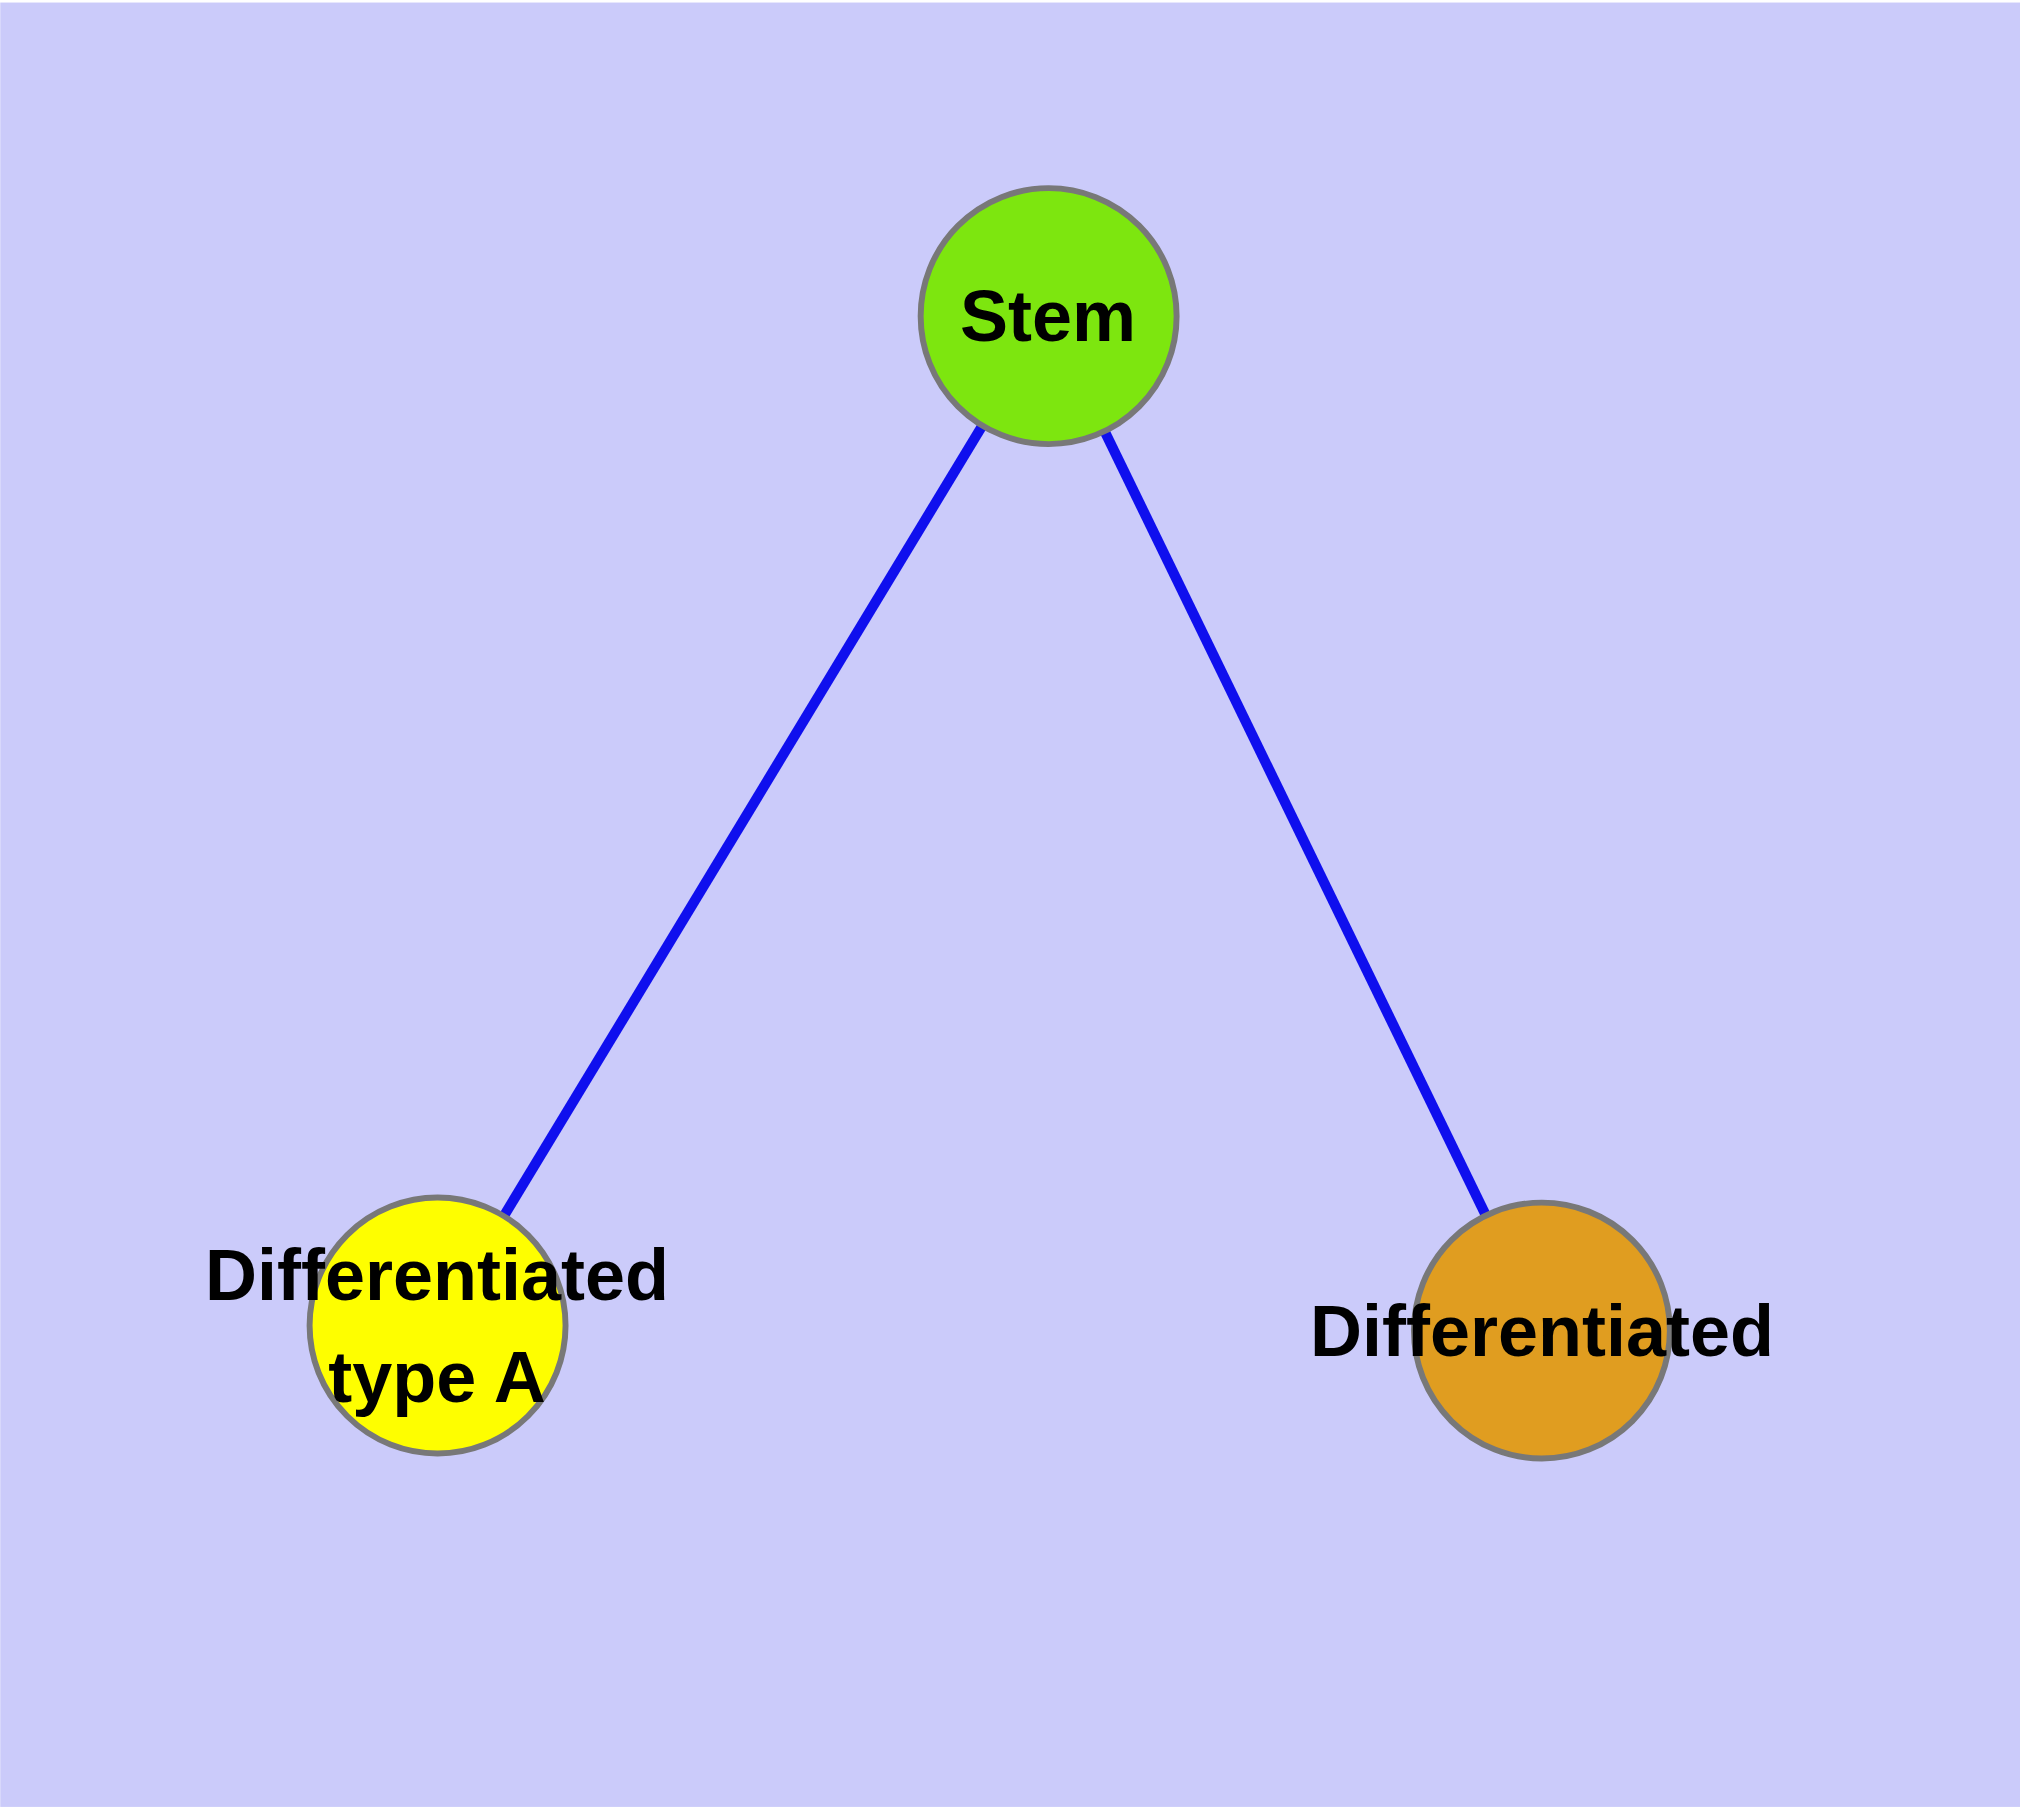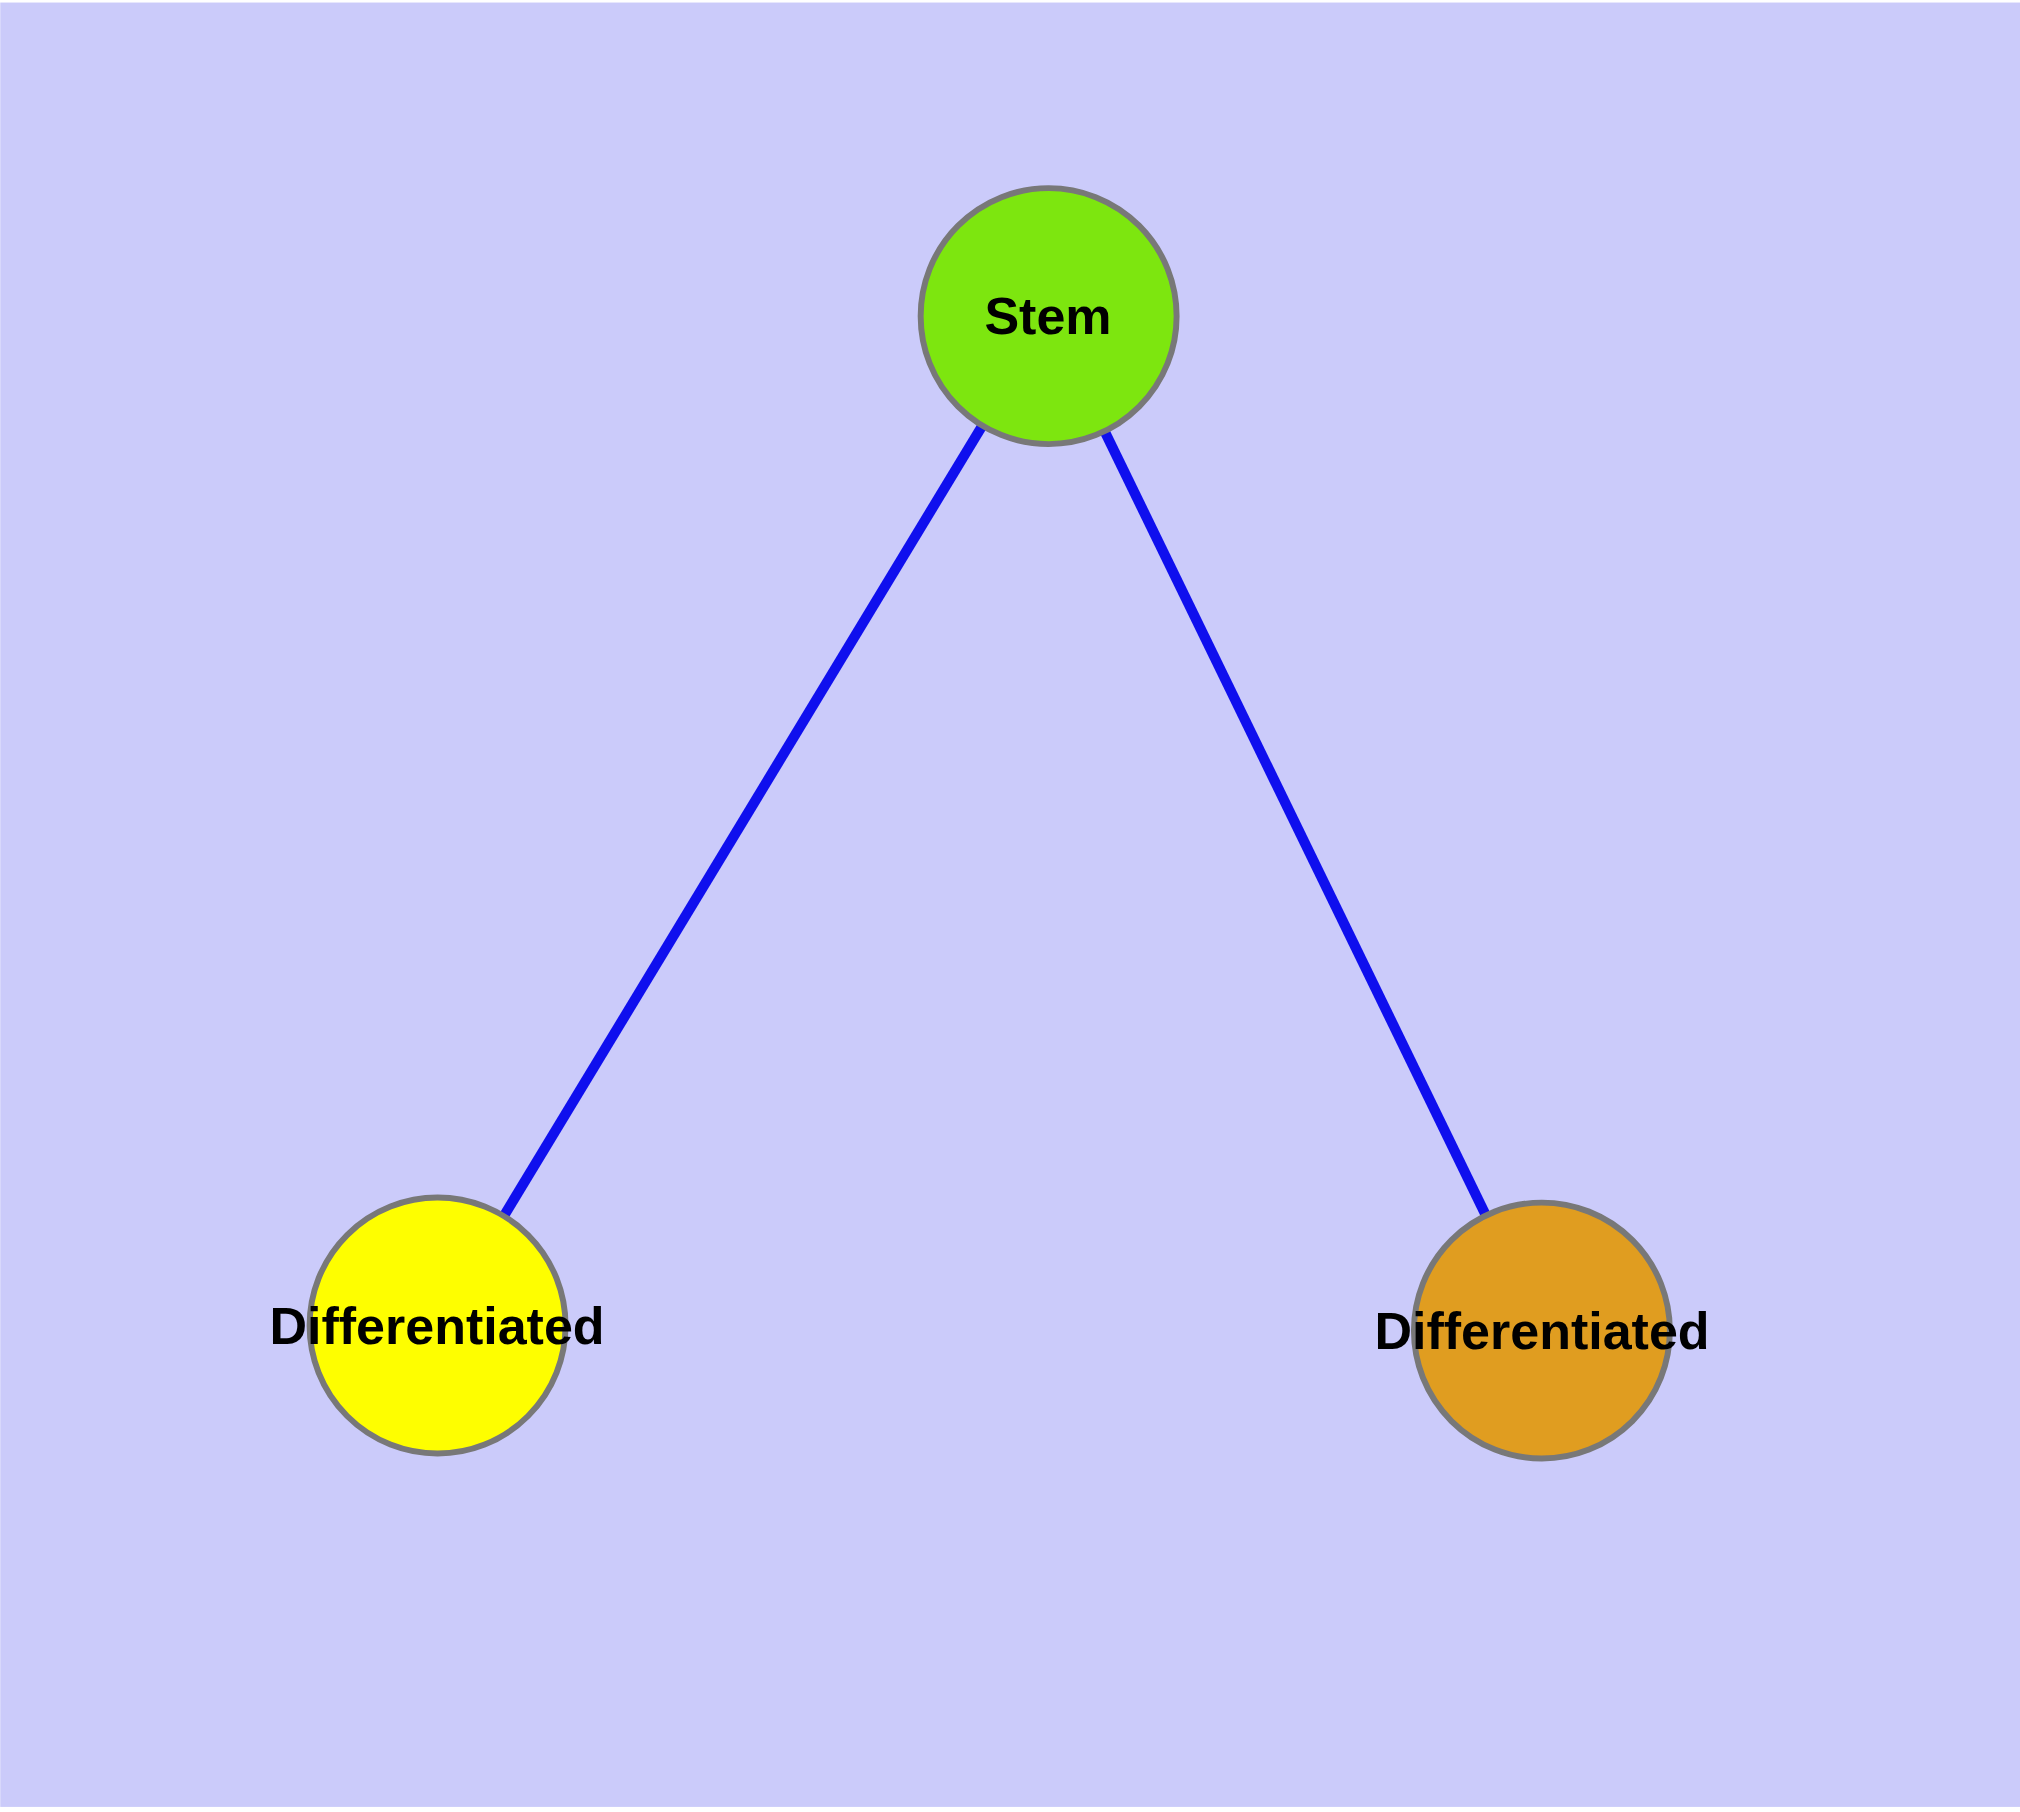--- a/index.html
+++ b/index.html
@@ -15,21 +15,21 @@
     position: absolute;
     left: 0;
     top: 0;
     display: block;
   }
   .node-label {
     position: absolute;
     transform: translate(-50%, -50%);
     text-align: center;
     font-weight: bold;
-    font-size: 52px;
+    font-size: 72px;
     line-height: 102px;
     color: #000000;
     white-space: nowrap;
     pointer-events: none;
   }
 </style>
 </head>
 <body>
 
 <div id="app">
@@ -46,20 +46,21 @@
 
     <circle cx="516" cy="1564" r="151" stroke-width="7" fill="#fefe00" stroke="#787878"></circle>
 
     <circle cx="1819" cy="1570" r="151" stroke-width="7" fill="#e09d20" stroke="#787878"></circle>
   </svg>
 
   <div class="node-label" style="left:1048px; top:316px;">Stem</div>
 
   <div class="node-label" style="left:437px; top:1326px;">
     <div>Differentiated</div>
+    <div>type A</div>
   </div>
 
   <div class="node-label" style="left:1542px; top:1331px;">
     <div>Differentiated</div>
   </div>
 
 </div>
 
 
 </body></html>

